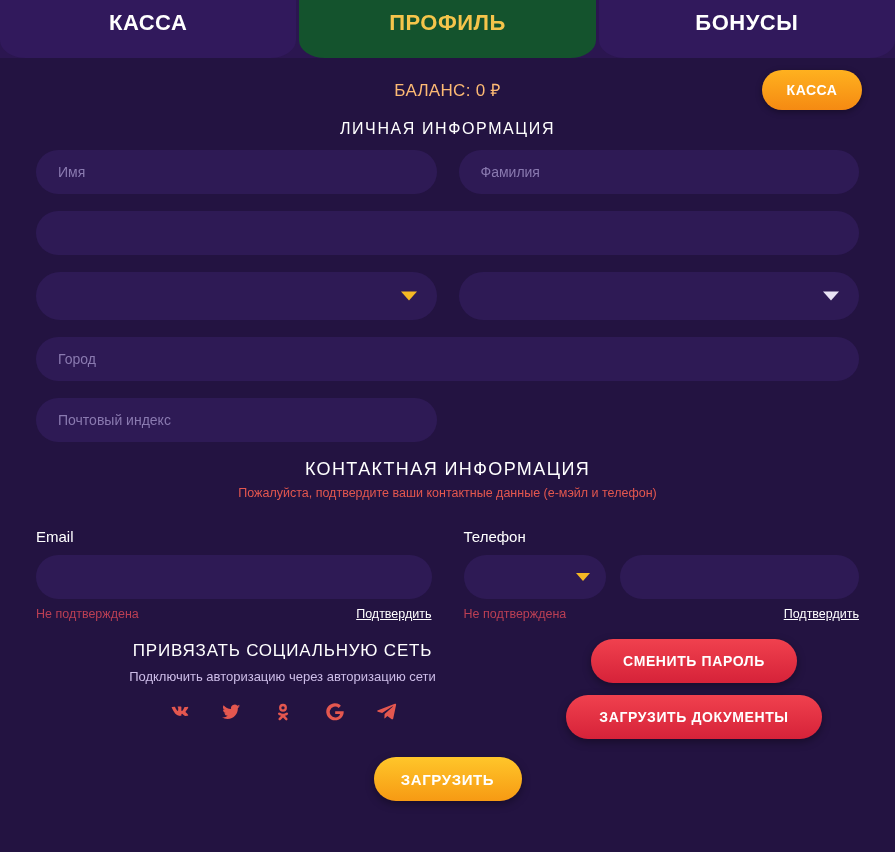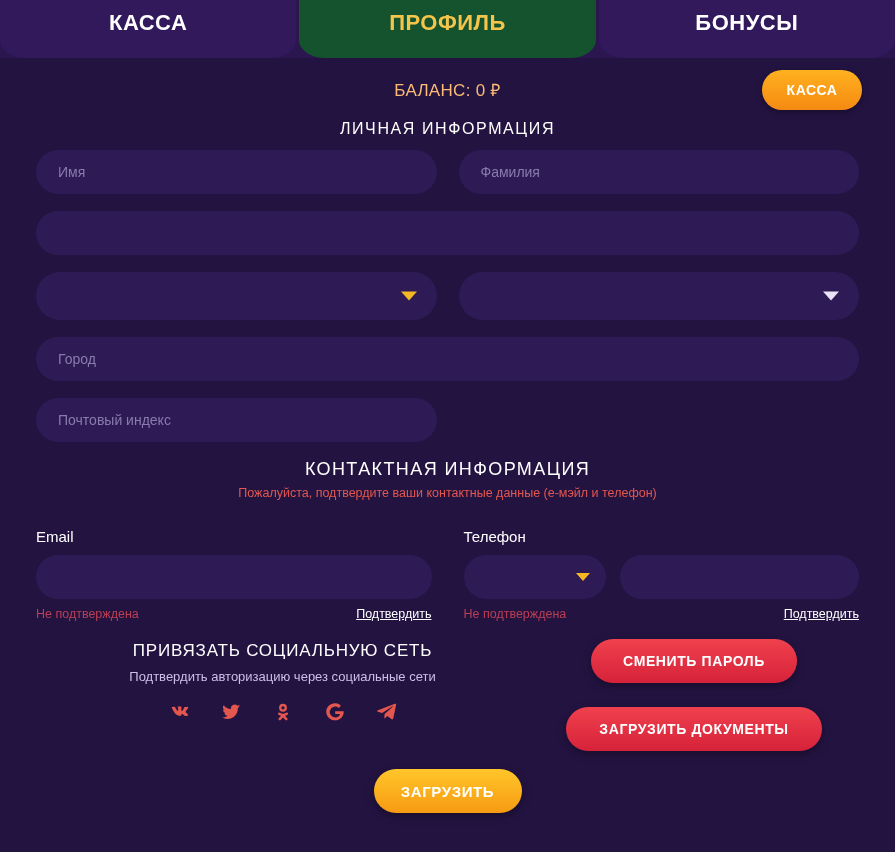--- a/index.html
+++ b/index.html
@@ -254,21 +254,21 @@
     align-items: center;
     justify-content: center;
     color: #e4574f;
     cursor: pointer;
   }
   .bottom-right {
     width: 330px;
     display: flex;
     flex-direction: column;
     align-items: center;
-    gap: 24px;
+    gap: 12px;
     padding-top: 4px;
   }
   .red-btn {
     min-width: 206px;
     height: 44px;
     border-radius: 22px;
     background: linear-gradient(180deg, #f0414e 0%, #d62239 100%);
     color: #ffffff;
     font-size: 14px;
     font-weight: bold;
@@ -397,21 +397,21 @@
           <span class="confirm-link">Подтвердить</span>
         </div>
       </div>
 
     </div>
   </div>
 
   <div class="bottom">
     <div class="bottom-left">
       <div class="social-title">ПРИВЯЗАТЬ СОЦИАЛЬНУЮ СЕТЬ</div>
-      <div class="social-sub">Подтвердить авторизацию через социальные сети</div>
+      <div class="social-sub">Подключить авторизацию через авторизацию сети</div>
       <div class="social-icons">
         <span class="s-ico">
           <svg width="22" height="22" viewBox="0 0 24 24" fill="#e4574f">
               <path d="M12.8 16.2h1.1s.33-.04.5-.22c.16-.17.15-.48.15-.48s-.02-1.47.66-1.69c.67-.21 1.53 1.42 2.44 2.05.69.48 1.21.37 1.21.37l2.43-.03s1.27-.08.67-1.08c-.05-.08-.35-.73-1.8-2.07-1.51-1.4-1.31-1.18.51-3.6 1.11-1.48 1.55-2.38 1.41-2.76-.13-.37-.94-.27-.94-.27l-2.73.02s-.2-.03-.35.06c-.15.09-.24.29-.24.29s-.43 1.14-1 2.1c-1.2 2.04-1.68 2.15-1.88 2.02-.46-.3-.35-1.2-.35-1.83 0-1.99.3-2.82-.59-3.03-.29-.07-.51-.12-1.26-.13-.97-.01-1.79 0-2.25.23-.31.15-.55.49-.41.51.18.02.58.11.79.4.28.38.27 1.22.27 1.22s.16 2.33-.37 2.62c-.37.2-.87-.21-1.94-2.05-.55-.94-.96-1.99-.96-1.99s-.08-.2-.23-.3c-.18-.13-.43-.17-.43-.17l-2.6.02s-.39.01-.53.18c-.13.15-.01.46-.01.46s2.04 4.76 4.34 7.17c2.11 2.2 4.51 2.06 4.51 2.06z"></path>
             </svg>
         </span>
         <span class="s-ico">
           <svg width="22" height="22" viewBox="0 0 24 24" fill="#e4574f">
               <path d="M22 5.8c-.7.3-1.5.5-2.3.6.8-.5 1.5-1.3 1.8-2.2-.8.5-1.6.8-2.5 1a4 4 0 0 0-6.9 3.6A11.3 11.3 0 0 1 3.9 4.5a4 4 0 0 0 1.2 5.3c-.6 0-1.2-.2-1.8-.5a4 4 0 0 0 3.2 3.9c-.6.2-1.2.2-1.8.1a4 4 0 0 0 3.7 2.8A8 8 0 0 1 2 17.8a11.3 11.3 0 0 0 6.1 1.8c7.4 0 11.4-6.1 11.4-11.4v-.5c.8-.6 1.5-1.3 2-2z"></path>
             </svg>

